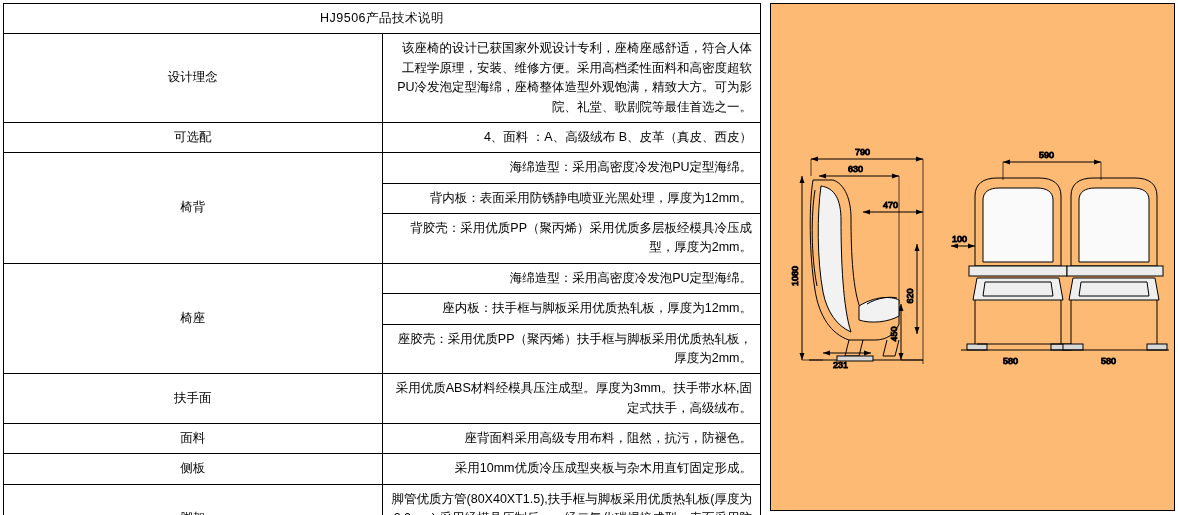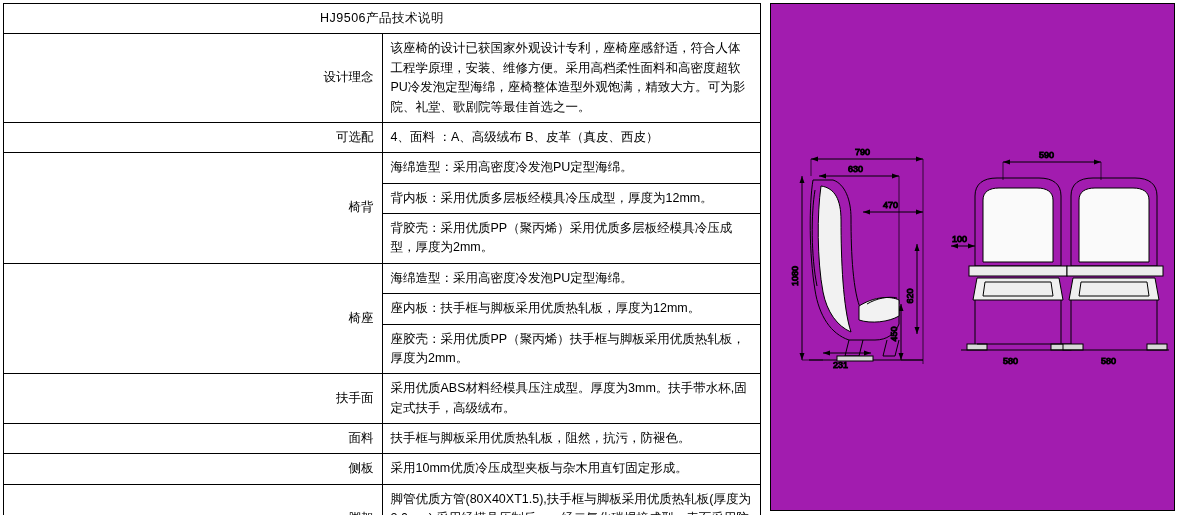--- a/index.html
+++ b/index.html
@@ -30,45 +30,45 @@
   }
   .spec-table td {
     border: 1px solid #000;
     font-size: 12.5px;
     line-height: 1.55;
     padding: 5px 8px;
     vertical-align: middle;
   }
   .spec-table td.label {
     width: 160px;
+    text-align: center;
+    vertical-align: middle;
+  }
+  .spec-table td.value {
     text-align: right;
-    vertical-align: middle;
-  }
-  .spec-table td.value {
-    text-align: left;
   }
   .title-cell {
     text-align: center;
     font-size: 15px;
     padding: 9px 0 10px 0;
     letter-spacing: 0.5px;
   }
   .value-multiline {
     line-height: 1.65;
   }
   
   .drawing {
     position: absolute;
     left: 770px;
     top: 3px;
     width: 405px;
     height: 508px;
     border: 1px solid #000;
     box-sizing: border-box;
-    background: #a21caf;
+    background: #fdba74;
   }
   .drawing svg {
     display: block;
   }
   .dim-text {
     font-family: "Liberation Sans", sans-serif;
     font-size: 9px;
     fill: #000;
   }
 </style>
@@ -91,21 +91,21 @@
       <tr>
         <td class="label">可选配</td>
         <td class="value">4、面料 ：A、高级绒布   B、皮革（真皮、西皮）</td>
       </tr>
 
       <tr>
         <td class="label" rowspan="3">椅背</td>
         <td class="value">海绵造型：采用高密度冷发泡PU定型海绵。</td>
       </tr>
       <tr>
-        <td class="value">背内板：采用优质多层板经模具冷压成型，厚度为12mm。</td>
+        <td class="value">背内板：表面采用防锈静电喷亚光黑处理，厚度为12mm。</td>
       </tr>
       <tr>
         <td class="value">背胶壳：采用优质PP（聚丙烯）采用优质多层板经模具冷压成型，厚度为2mm。</td>
       </tr>
 
       <tr>
         <td class="label" rowspan="3">椅座</td>
         <td class="value">海绵造型：采用高密度冷发泡PU定型海绵。</td>
       </tr>
       <tr>
@@ -115,21 +115,21 @@
         <td class="value">座胶壳：采用优质PP（聚丙烯）扶手框与脚板采用优质热轧板，厚度为2mm。</td>
       </tr>
 
       <tr>
         <td class="label">扶手面</td>
         <td class="value">采用优质ABS材料经模具压注成型。厚度为3mm。扶手带水杯,固定式扶手，高级绒布。</td>
       </tr>
 
       <tr>
         <td class="label">面料</td>
-        <td class="value">扶手框与脚板采用优质热轧板，阻然，抗污，防褪色。</td>
+        <td class="value">座背面料采用高级专用布料，阻然，抗污，防褪色。</td>
       </tr>
 
       <tr>
         <td class="label">侧板</td>
         <td class="value">采用10mm优质冷压成型夹板与杂木用直钉固定形成。</td>
       </tr>
 
       <tr>
         <td class="label">脚架</td>
         <td class="value value-multiline">脚管优质方管(80X40XT1.5),扶手框与脚板采用优质热轧板(厚度为2.0mm),采用经模具压制后，，经二氧化碳焊接成型，表面采用防锈静电喷亚光黑处理。</td>

